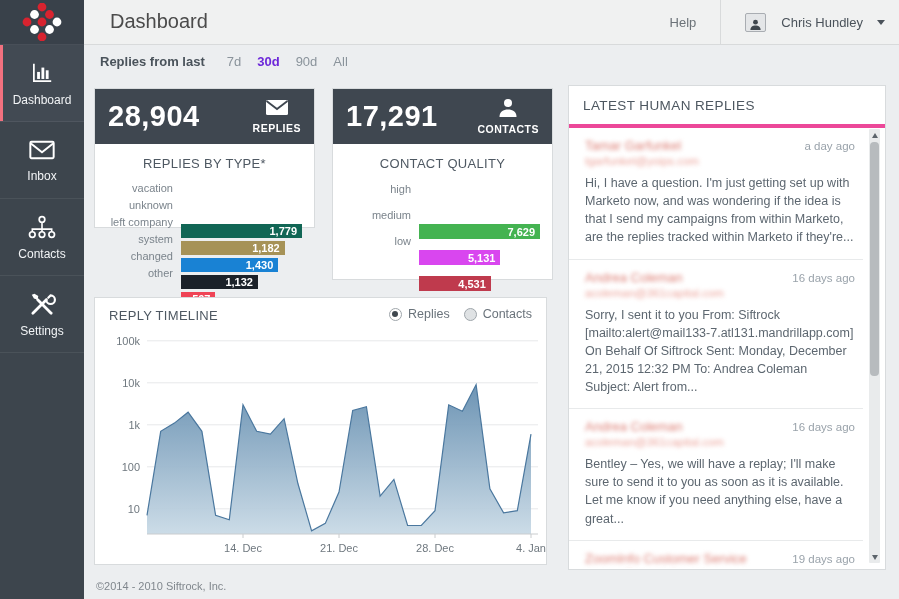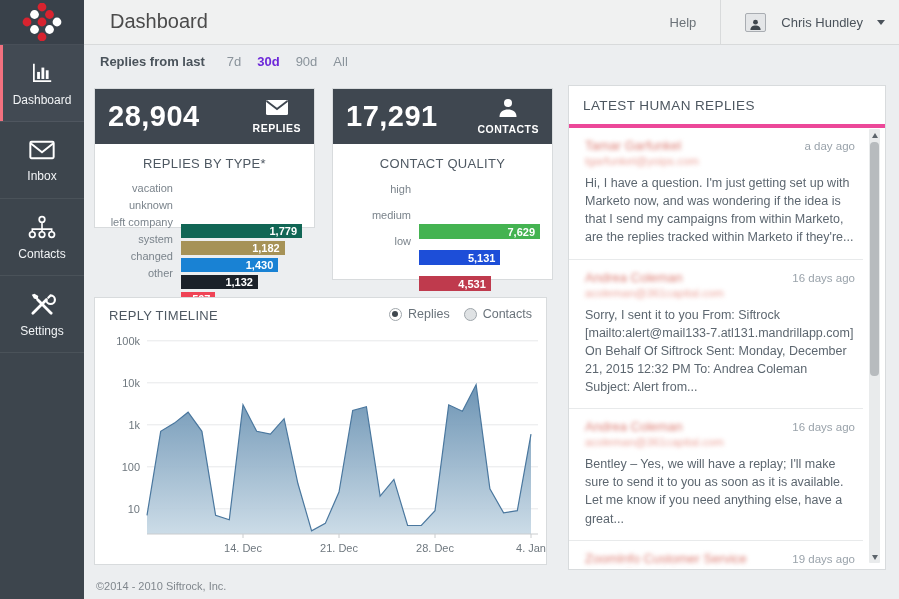--- a/index.html
+++ b/index.html
@@ -263,21 +263,21 @@
         <span class="bar-label">high</span>
         <div class="bar-track">
           <div class="bar-fill" style="width: 100%; background: rgb(68, 179, 81);">
             <span class="bar-value">7,629</span>
           </div>
         </div>
       </div>
       <div class="bar-row">
         <span class="bar-label">medium</span>
         <div class="bar-track">
-          <div class="bar-fill" style="width: 67.3%; background: #1d4ed8;">
+          <div class="bar-fill" style="width: 67.3%; background: #d946ef;">
             <span class="bar-value">5,131</span>
           </div>
         </div>
       </div>
       <div class="bar-row">
         <span class="bar-label">low</span>
         <div class="bar-track">
           <div class="bar-fill" style="width: 59.4%; background: rgb(191, 58, 77);">
             <span class="bar-value">4,531</span>
           </div>

